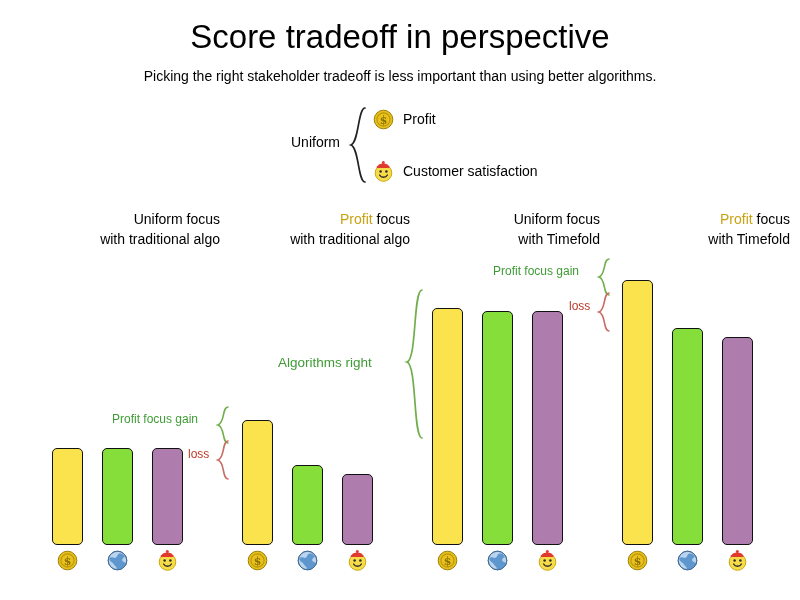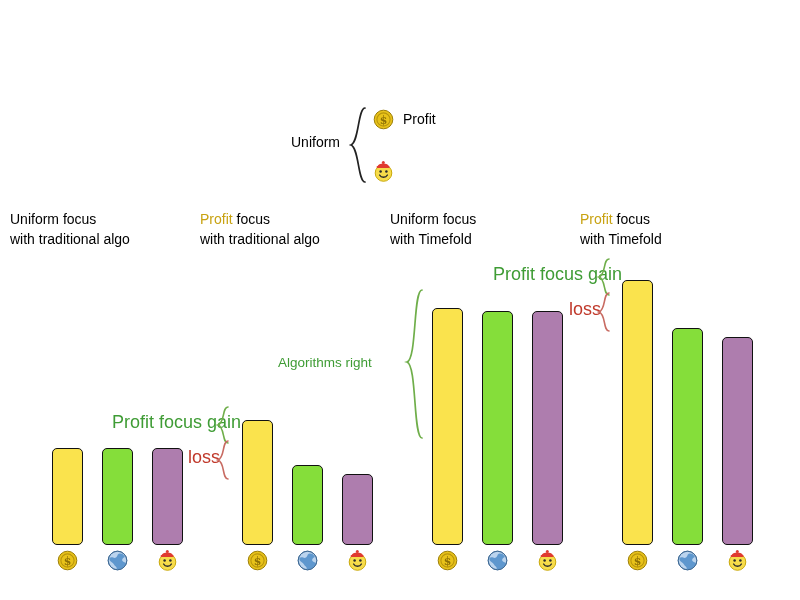--- a/index.html
+++ b/index.html
@@ -32,50 +32,52 @@
   #legend-brace{left:90px;top:2px;width:24px;height:78px;}
   .legend-row{position:absolute;left:118px;height:26px;display:flex;align-items:center;gap:9px;}
   .legend-row .lbl{font-size:14px;color:#000;white-space:nowrap;}
 
   
   .ico{width:21px;height:21px;position:relative;flex:0 0 auto;}
   .ico svg{display:block;width:21px;height:21px;}
 
   
   .grp-head{
-    text-align:left;font-size:14px;color:#000;line-height:20px;
+    text-align:right;font-size:14px;color:#000;line-height:20px;
     width:210px;
   }
   .profit-word{color:#C8A211;}
 
   
   .bar{
     position:absolute;width:31px;
     border:1.6px solid #111;
     border-radius:5px;
     box-sizing:border-box;
   }
   .bar.profit{background:#FAE34D;}
   .bar.ecology{background:#85DE3A;}
   .bar.customer{background:#AE7DAE;}
 
   .bar-icon{position:absolute;width:21px;height:21px;}
 
   
-  .ann-text{position:absolute;font-size:18px;white-space:nowrap;}
+  .ann-text{position:absolute;font-size:12px;white-space:nowrap;}
   .ann-gain{color:#3F9C35;}
   .ann-loss{color:#C0392B;}
   .ann-algo{color:#3F9C35;font-size:13.5px;}
   .brace{position:absolute;}
 </style>
 </head>
 <body>
 
 <div id="stage">
 
+  <div class="abs" id="title">Score tradeoff in perspective</div>
+  <div class="abs" id="subtitle">Picking the right stakeholder tradeoff is less important than using better algorithms.</div>
 
   <div class="abs" id="legend">
     <div class="abs" id="legend-label">Uniform</div>
 
     <div class="abs" id="legend-brace">
       <svg viewBox="0 0 24 78" width="24" height="78">
         <path d="M20 2 C13 2 14 36 6 39 C14 42 13 76 20 76" fill="none" stroke="#222" stroke-width="1.7" stroke-linecap="round"></path>
       </svg>
     </div>
 
@@ -96,20 +98,21 @@
         <svg viewBox="0 0 21 21">
           <circle cx="10.5" cy="12" r="8.3" fill="#F7DC4A" stroke="#c9a90a" stroke-width="1"></circle>
           <path d="M4.5 5.5 C5 1.5 15.5 1.5 16 5.5 Z" fill="#E03A2F"></path>
           <rect x="3.6" y="5" width="13" height="1.9" rx="0.9" fill="#E03A2F"></rect>
           <circle cx="10.3" cy="1.6" r="1.5" fill="#E03A2F"></circle>
           <circle cx="7.6" cy="10.5" r="1.25" fill="#2b2b2b"></circle>
           <circle cx="13.4" cy="10.5" r="1.25" fill="#2b2b2b"></circle>
           <path d="M6.6 14 C8.2 17 12.8 17 14.4 14" fill="none" stroke="#2b2b2b" stroke-width="1.4" stroke-linecap="round"></path>
         </svg>
       </span>
+      <span class="lbl">Customer satisfaction</span>
     </div>
   </div>
 
   <div class="abs grp-head" style="left:10px;top:209px;">
     <div><span>Uniform</span><span class="profit-word"></span><span> focus</span></div>
     <div>with traditional algo</div>
   </div>
 
   <div class="abs grp-head" style="left:200px;top:209px;">
     <div><span></span><span class="profit-word">Profit</span><span> focus</span></div>

